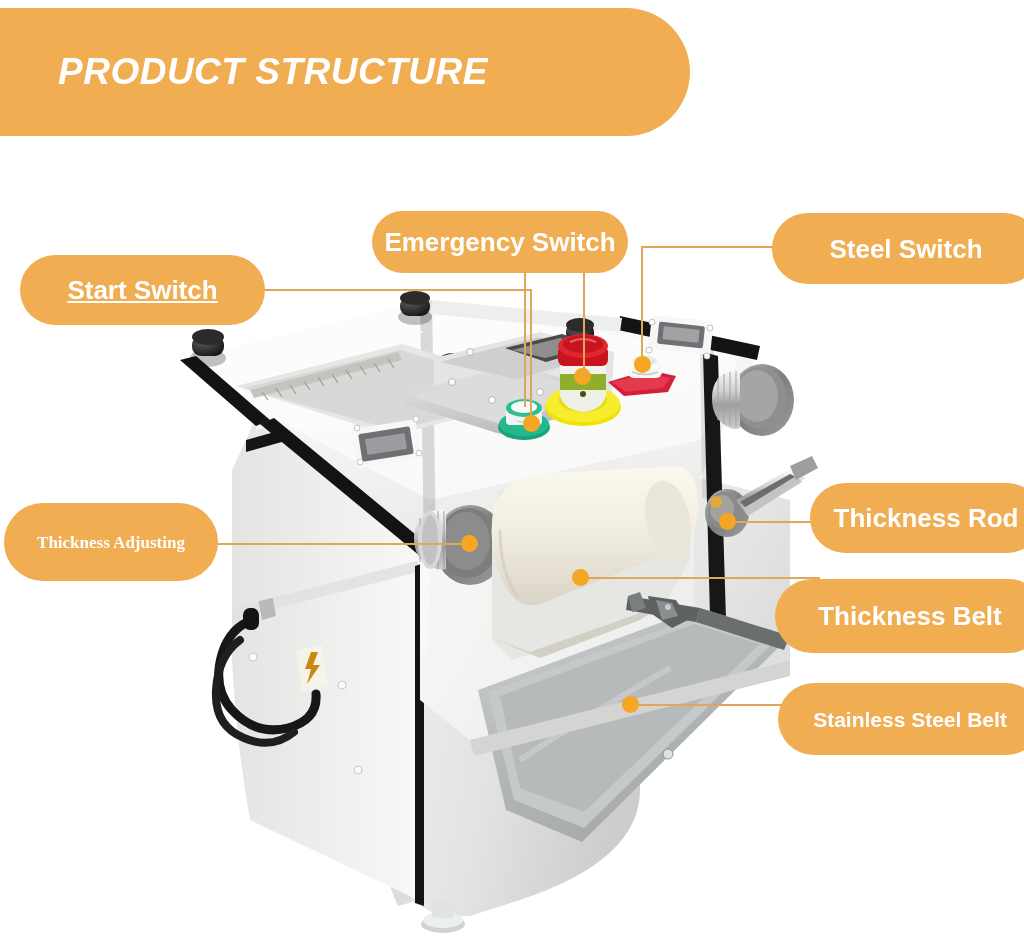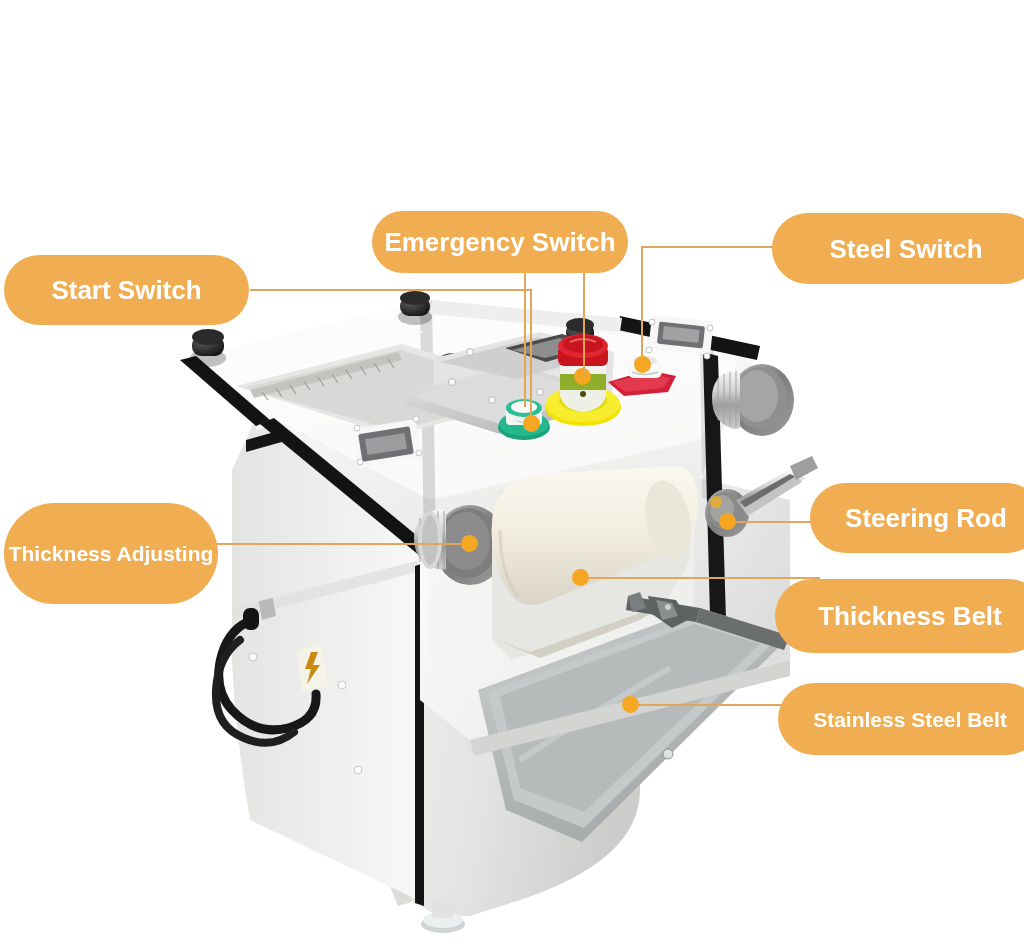--- a/index.html
+++ b/index.html
@@ -336,20 +336,23 @@
       <circle cx="668" cy="754" r="5" fill="#dfe2e3" stroke="#8f9293" stroke-width="1"></circle>
     </g>
 
     <path d="M648 596 L676 600 L688 620 L672 628 L652 614 Z" fill="#5e6162"></path>
     <path d="M656 600 L672 603 L678 616 L662 620 Z" fill="#8b8e8f"></path>
     <circle cx="668" cy="607" r="3" fill="#c9cccd"></circle>
 
     <path d="M470 740 L790 660 L790 676 L474 756 Z" fill="#d4d4d3"></path>
   </svg>
 
+  <div class="banner">
+    <div class="banner-title">PRODUCT STRUCTURE</div>
+  </div>
 
   <div class="lead lead-h" style="left:250px; top:289px; width:282px;"></div>
   <div class="lead lead-v" style="left:530px; top:289px; height:134px;"></div>
   <div class="dot" style="left:523px; top:415px;"></div>
 
   <div class="lead lead-v" style="left:524px; top:272px; height:135px;"></div>
   <div class="dot" style="left:574px; top:368px;"></div>
   <div class="lead lead-v" style="left:583px; top:272px; height:104px;"></div>
 
   <div class="lead lead-h" style="left:641px; top:246px; width:132px;"></div>
@@ -361,38 +364,38 @@
 
   <div class="lead lead-h" style="left:727px; top:521px; width:92px;"></div>
   <div class="dot" style="left:719px; top:513px;"></div>
 
   <div class="lead lead-h" style="left:580px; top:577px; width:240px;"></div>
   <div class="dot" style="left:572px; top:569px;"></div>
 
   <div class="lead lead-h" style="left:630px; top:704px; width:180px;"></div>
   <div class="dot" style="left:622px; top:696px;"></div>
 
-  <div class="pill" style="left:4px; top:255px; width:245px; height:70px; font-size:26px;">
+  <div class="pill" style="left:20px; top:255px; width:245px; height:70px; font-size:26px;text-decoration:underline;">
     <span>Start Switch</span>
   </div>
 
   <div class="pill" style="left:372px; top:211px; width:256px; height:62px; font-size:26px;">
     <span>Emergency Switch</span>
   </div>
 
   <div class="pill" style="left:772px; top:213px; width:268px; height:71px; font-size:26px;">
     <span>Steel Switch</span>
   </div>
 
-  <div class="pill" style="left:4px; top:503px; width:214px; height:101px; font-size:21px;">
+  <div class="pill" style="left:4px; top:503px; width:214px; height:78px; font-size:17px;font-family:Liberation Serif, serif;">
     <span>Thickness Adjusting</span>
   </div>
 
   <div class="pill" style="left:810px; top:483px; width:232px; height:70px; font-size:26px;">
-    <span>Steering Rod</span>
+    <span>Thickness Rod</span>
   </div>
 
   <div class="pill" style="left:775px; top:579px; width:270px; height:74px; font-size:26px;">
     <span>Thickness Belt</span>
   </div>
 
   <div class="pill" style="left:778px; top:683px; width:264px; height:72px; font-size:21px;">
     <span>Stainless Steel Belt</span>
   </div>
 

